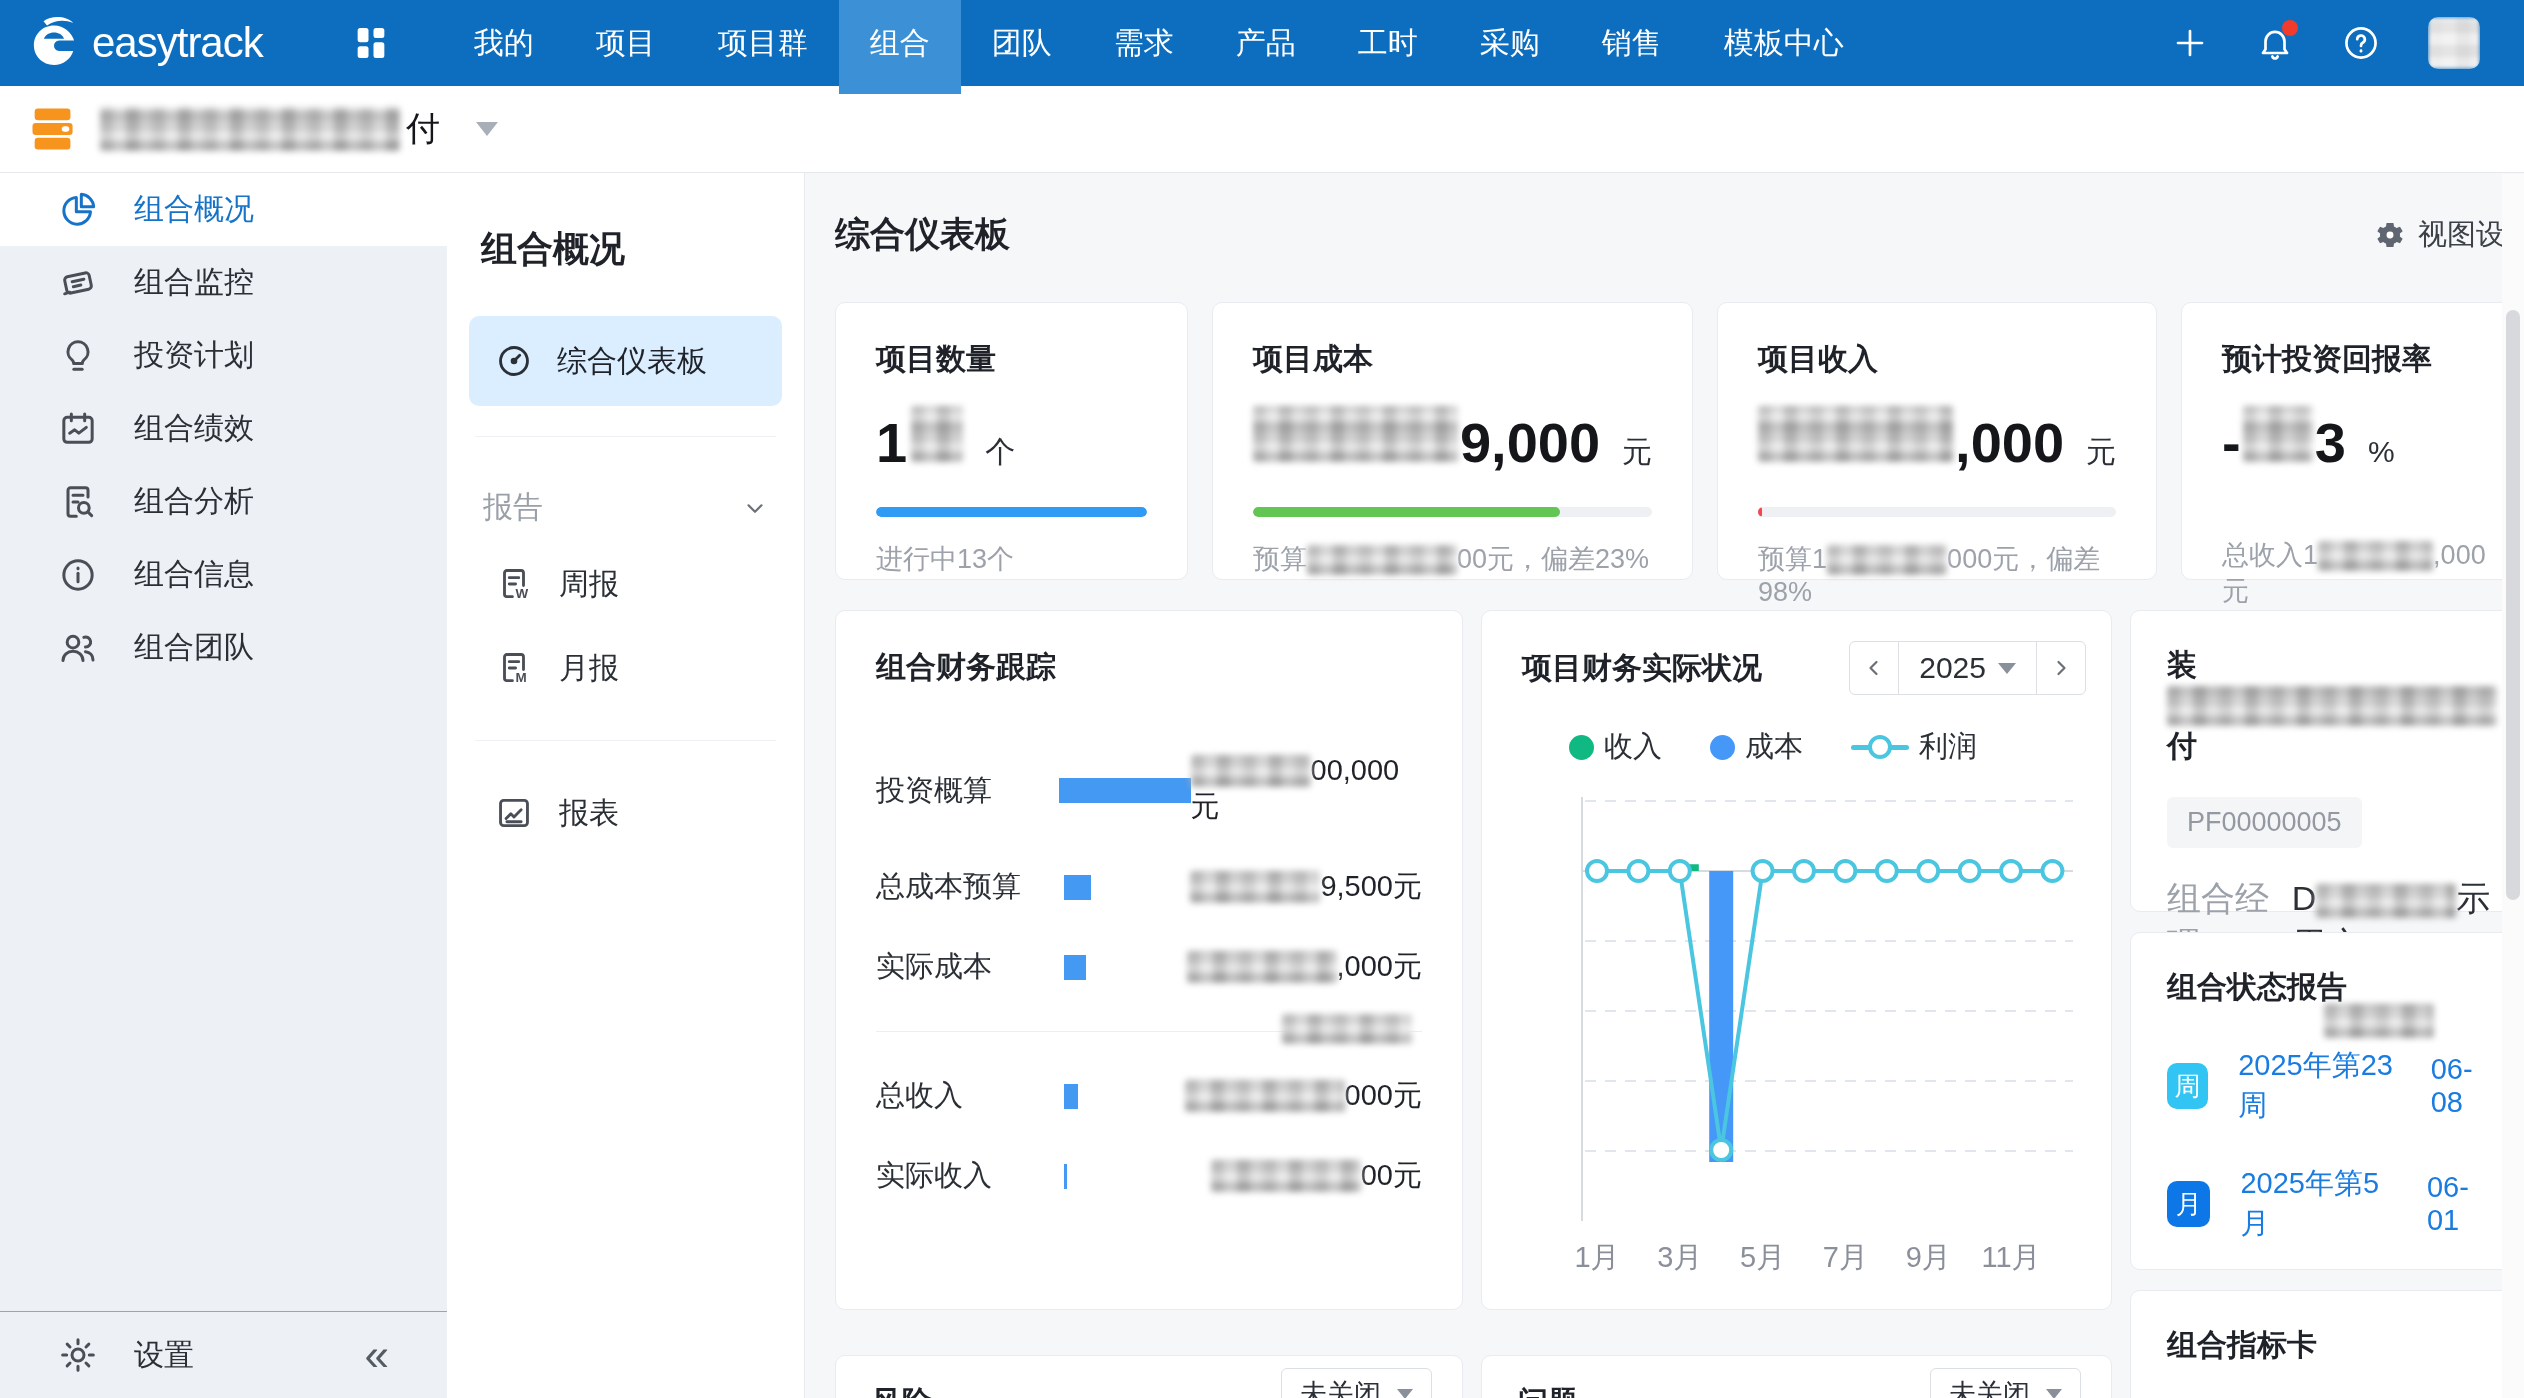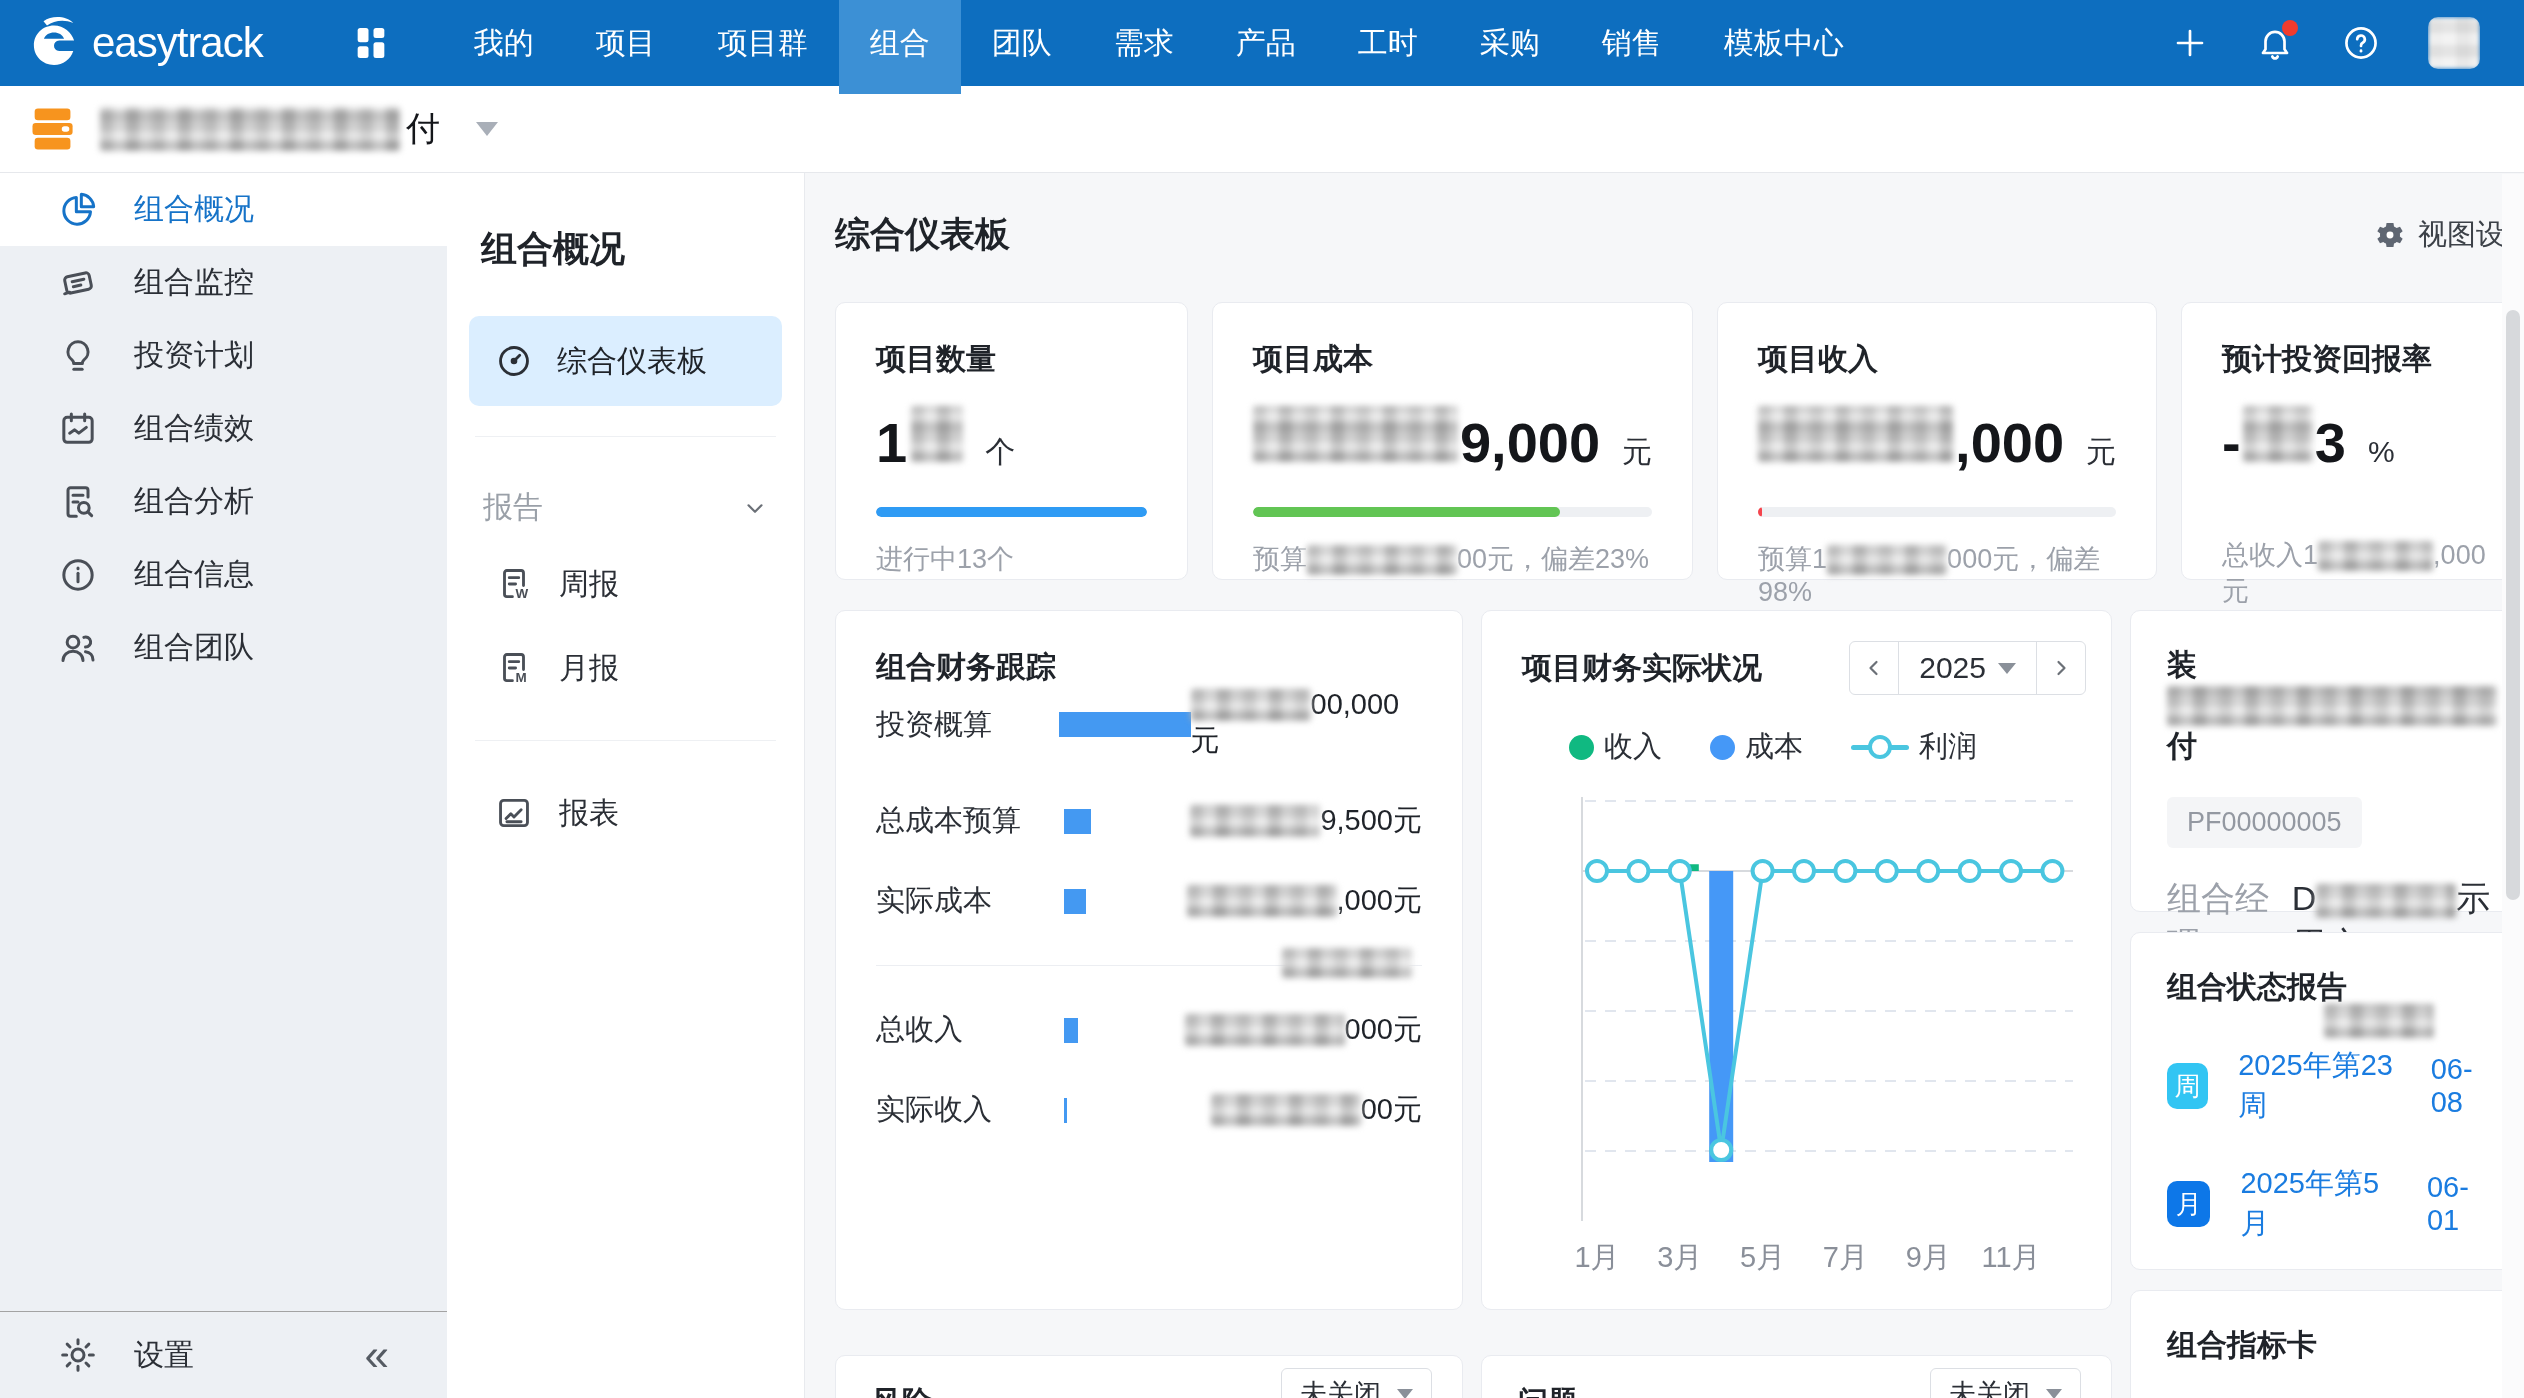--- a/index.html
+++ b/index.html
@@ -55,21 +55,21 @@
   .kpi{flex:1;height:278px;padding:36px 40px}
   .card-title{font-size:30px;font-weight:600;color:#1f2329}
   .kpi-num{margin-top:26px;display:flex;align-items:baseline;font-size:56px;font-weight:600;color:#14161a}
   .kpi-unit{font-size:30px;font-weight:400;color:#2b2f36;margin-left:22px}
   .kpi-bar{margin-top:32px;height:10px;border-radius:5px;background:#eef0f3;overflow:hidden}
   .kpi-bar>div{height:100%;border-radius:5px}
   .kpi-cap{margin-top:24px;font-size:27px;color:#9ca1aa}
   .kpi-cap.no-bar{margin-top:62px}
   .row2{display:flex;margin-top:30px;height:700px;align-items:flex-start}
   .ft-card{width:628px;height:700px;padding:36px 40px;flex-shrink:0}
-  .ft-rows{}
+  .ft-rows{margin-top:66px}
   .ft-row{display:flex;align-items:center;margin-bottom:40px}
   .ft-label{width:188px;font-size:29px;color:#2b2f36}
   .ft-bar{height:25px;background:#4499f2}
   .ft-val{margin-left:auto;font-size:29px;color:#1f2329}
   .ft-divider{border-top:1px solid #eceef2;margin:44px 0;position:relative}
   .chart-card{width:631px;height:700px;padding:30px 25px;margin-left:18px;flex-shrink:0}
   .chart-head{display:flex;justify-content:space-between;align-items:center;padding-left:15px}
   .year-picker{display:flex;border:1px solid #dcdfe4;border-radius:6px;height:52px;align-items:stretch;color:#5f6672}
   .yp-btn{width:48px;display:flex;align-items:center;justify-content:center;cursor:pointer}
   .yp-val{display:flex;align-items:center;gap:12px;padding:0 20px;font-size:30px;color:#2b2f36;

